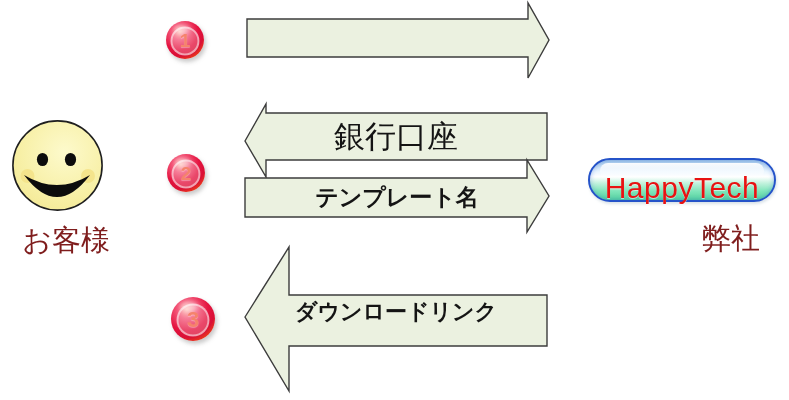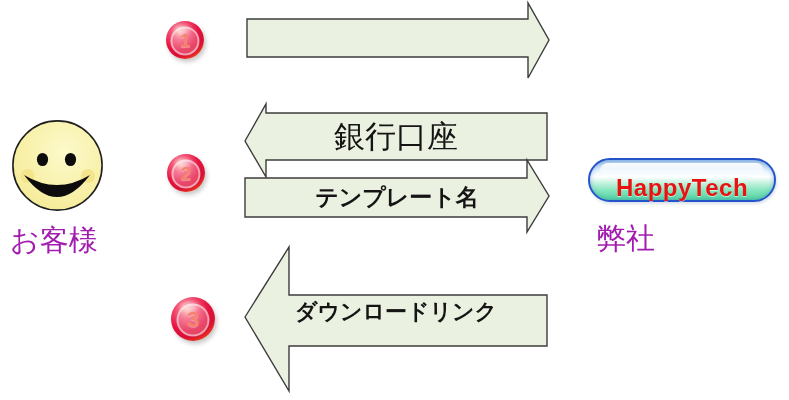--- a/index.html
+++ b/index.html
@@ -40,41 +40,41 @@
   }
   #ball1 { left:166px; top:21px;  width:38px; height:38px; }
   #ball2 { left:167px; top:154px; width:38px; height:38px; }
   #ball3 { left:171px; top:297px; width:44px; height:44px; }
   #ball1 .ball-inner, #ball2 .ball-inner { font-size:19px; }
   #ball3 .ball-inner { font-size:22px; }
 
   #smiley { position:absolute; left:11px; top:119px; width:93px; height:93px; }
 
   .actor {
-    position:absolute; font-size:29px; color:#a21caf; text-align:left;
+    position:absolute; font-size:29px; color:#7f1d1d; text-align:right;
     white-space:nowrap; line-height:1.1;
   }
   #customer-label { left:10px;  top:225px; width:100px; }
-  #company-label  { left:597px; top:223px; width:100px; }
+  #company-label  { left:660px; top:223px; width:100px; }
 
   #logo {
     position:absolute; left:588px; top:158px; width:188px; height:44px;
     border-radius:22px; border:2.5px solid #2553C9; box-sizing:border-box;
     background: linear-gradient(180deg,
       #9fc6e8 0%, #e9f5ff 28%, #ffffff 42%, #c2f2dd 58%, #7fe5ba 78%, #55d3a0 100%);
     box-shadow: inset 0 0 5px rgba(30,80,200,0.35), 1px 2px 3px rgba(170,190,205,0.45);
     display:flex; align-items:center; justify-content:center;
   }
   #logo::before {
     content:""; position:absolute; left:10px; right:10px; top:3px; height:16px;
     border-radius:10px;
     background:linear-gradient(rgba(255,255,255,0.95), rgba(255,255,255,0.05));
   }
   #logo span {
-    position:relative; z-index:1; color:#E81212; font-weight:bold; font-size:24px;
+    position:relative; z-index:1; color:#E81212; font-weight:normal; font-size:30px;
     text-shadow:0 1px 0 rgba(255,255,255,0.55); letter-spacing:0.5px; line-height:1;margin-top:16px;
   }
 </style>
 </head>
 <body>
 
 <div class="canvas">
 
   <svg class="arrows-svg" width="789" height="400" viewBox="0 0 789 400">
     <polygon class="arrow-poly" points="247,19 528,19 528,3 549,40 528,78 528,57 247,57"></polygon>

